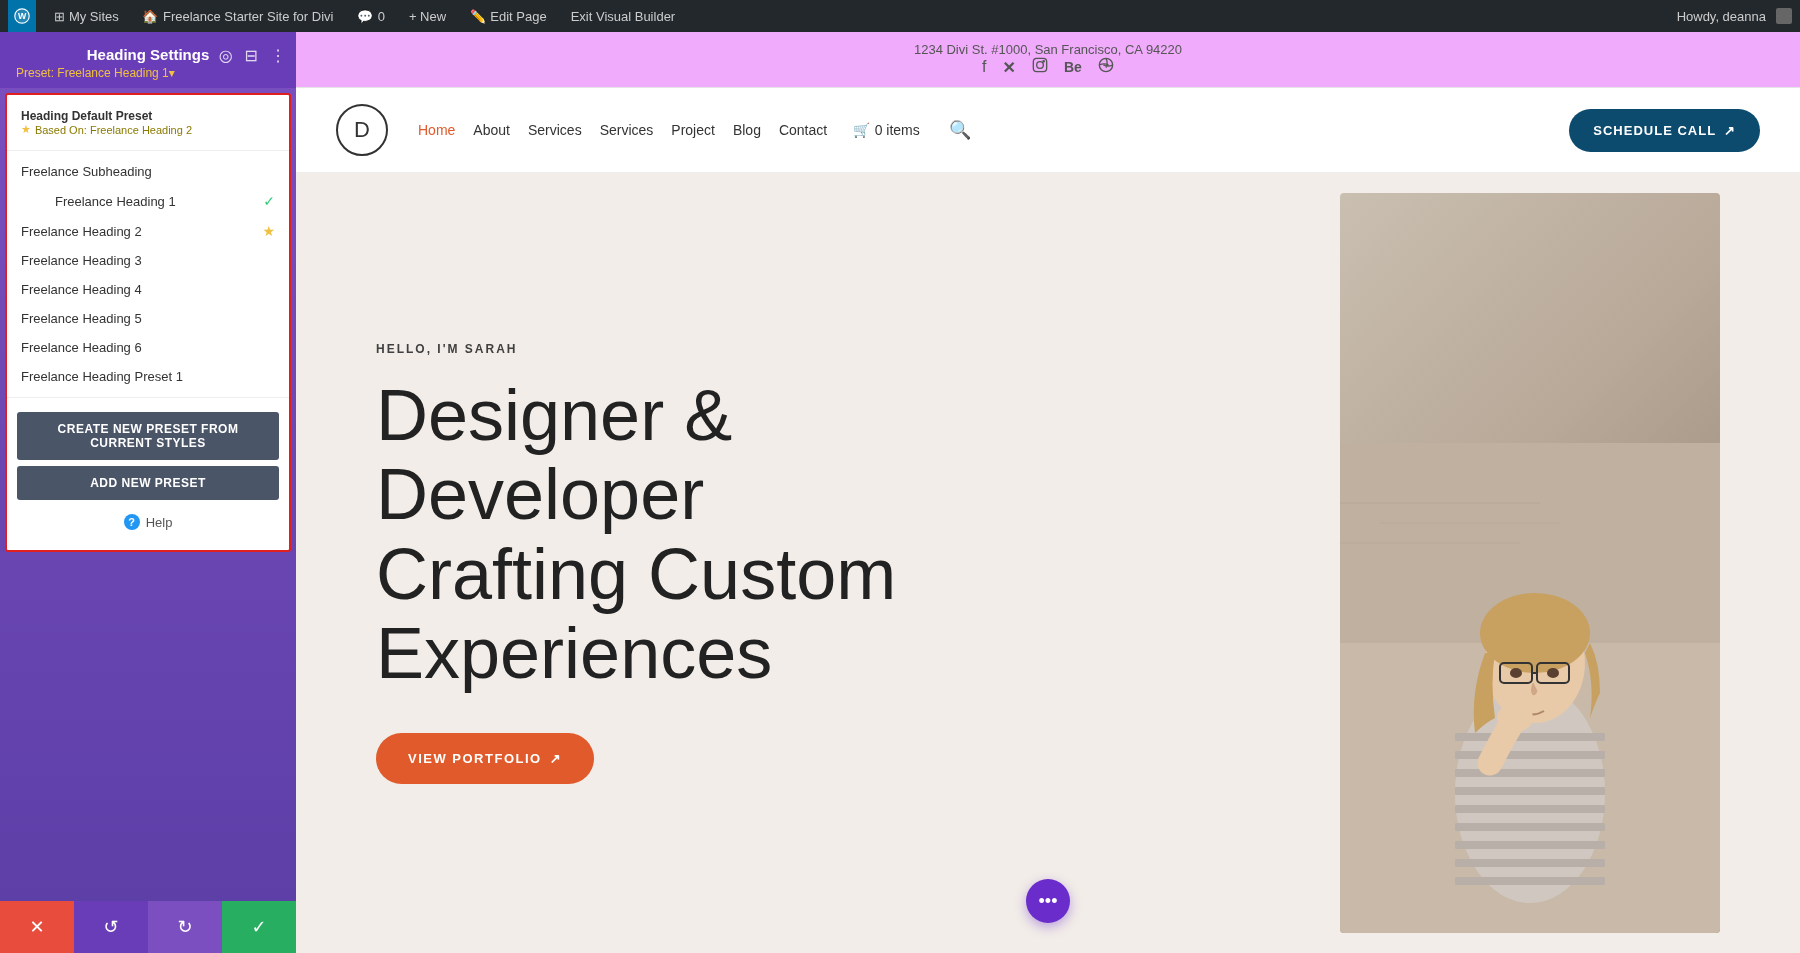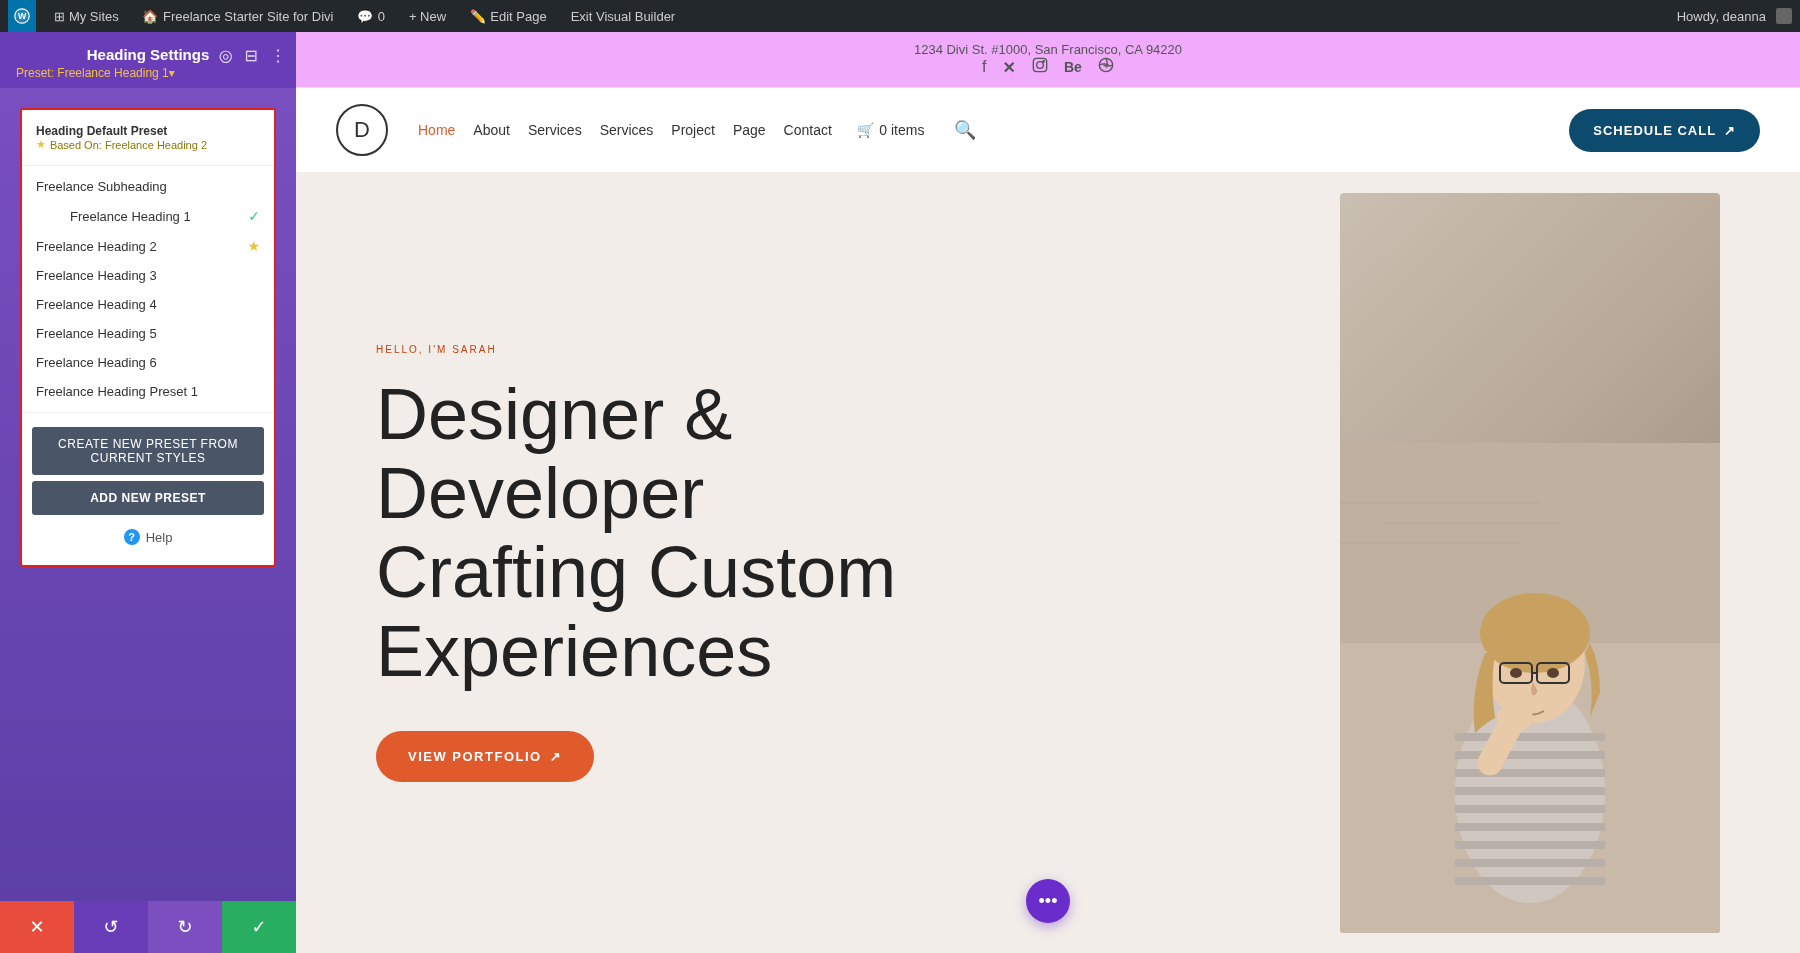--- a/index.html
+++ b/index.html
@@ -96,21 +96,21 @@
     .panel-header-icon {
       color: rgba(255,255,255,0.8);
       cursor: pointer;
       font-size: 16px;
     }
 
     
     .preset-dropdown-box {
       border: 2px solid #e02020;
       background: white;
-      margin: 20px;
+      margin: 5px;
       border-radius: 3px;
       padding: 10px 0;
     }
 
     .preset-section-header {
       padding: 4px 14px 8px;
       font-size: 12px;
       font-weight: 600;
       color: #333;
     }
@@ -149,21 +149,21 @@
       display: flex;
       flex-direction: column;
       gap: 6px;
     }
     .btn-create-preset {
       background: #4a5568;
       color: white;
       border: none;
       padding: 10px 12px;
       font-size: 12px;
-      font-weight: 400;
+      font-weight: 700;
       letter-spacing: 0.5px;
       border-radius: 3px;
       cursor: pointer;
       text-align: center;
       text-transform: uppercase;
     }
     .btn-add-preset {
       background: #4a5568;
       color: white;
       border: none;
@@ -320,25 +320,26 @@
       align-items: center;
       padding: 40px 80px;
       position: relative;
       overflow: hidden;
     }
     .hero-content {
       flex: 1;
       max-width: 600px;
     }
     .hero-subtitle {
-      font-size: 10px;
+      font-size: 12px;
       letter-spacing: 2px;
-      color: #c2410c;
+      color: #404040;
       margin-bottom: 20px;
       text-transform: uppercase;
+      font-weight: bold;
     }
     .hero-title {
       font-size: 72px;
       font-weight: 300;
       color: #222;
       line-height: 1.1;
       margin-bottom: 40px;
     }
     .btn-portfolio {
       background: #e05a2b;
@@ -546,21 +547,21 @@
     <div class="site-navbar">
       <div class="site-logo">
         <span>D</span>
       </div>
       <ul class="nav-links">
         <li class="nav-link active" style="color: rgb(224, 90, 43);">Home</li>
         <li class="nav-link">About</li>
         <li class="nav-link">Services</li>
         <li class="nav-link">Services</li>
         <li class="nav-link">Project</li>
-        <li class="nav-link">Page</li>
+        <li class="nav-link">Blog</li>
         <li class="nav-link">Contact</li>
         <li class="nav-cart">
           <span>🛒</span>
           <span>0 items</span>
         </li>
         <li class="nav-search-icon">🔍</li>
       </ul>
       <button class="btn-schedule">
         <span>SCHEDULE CALL</span>
         <span>↗</span>

